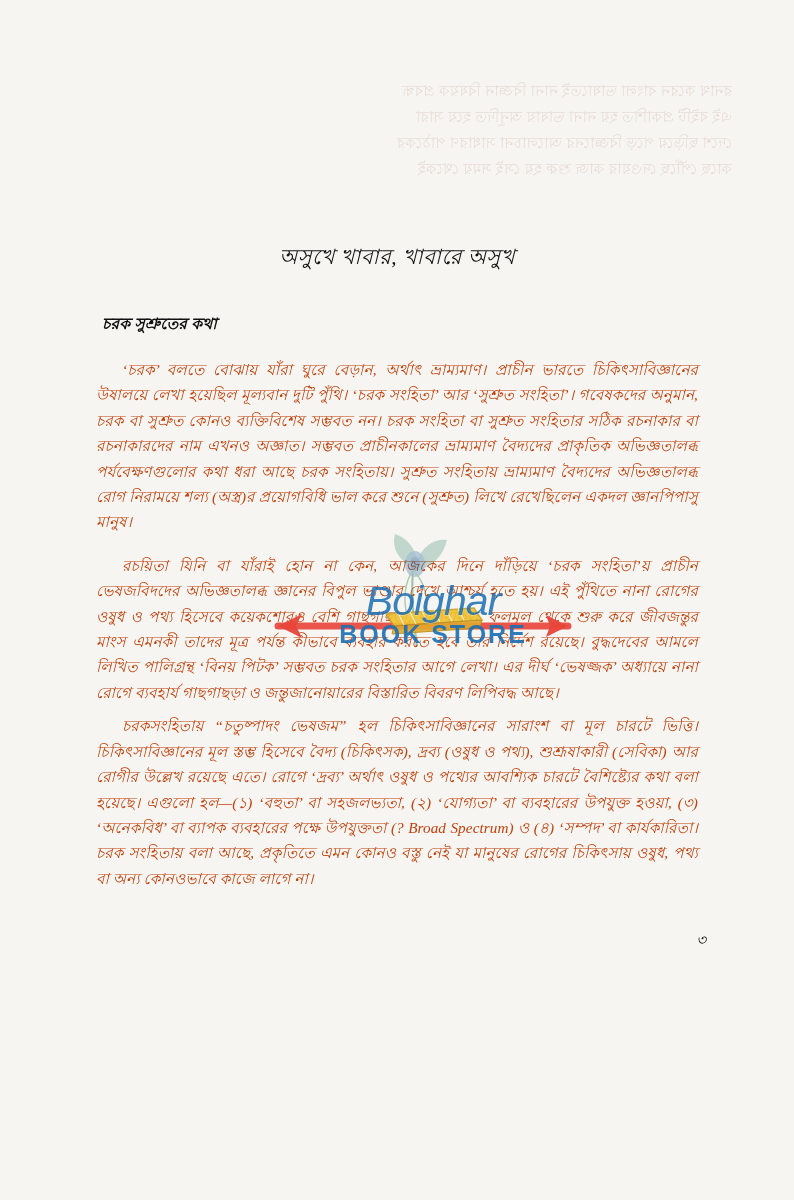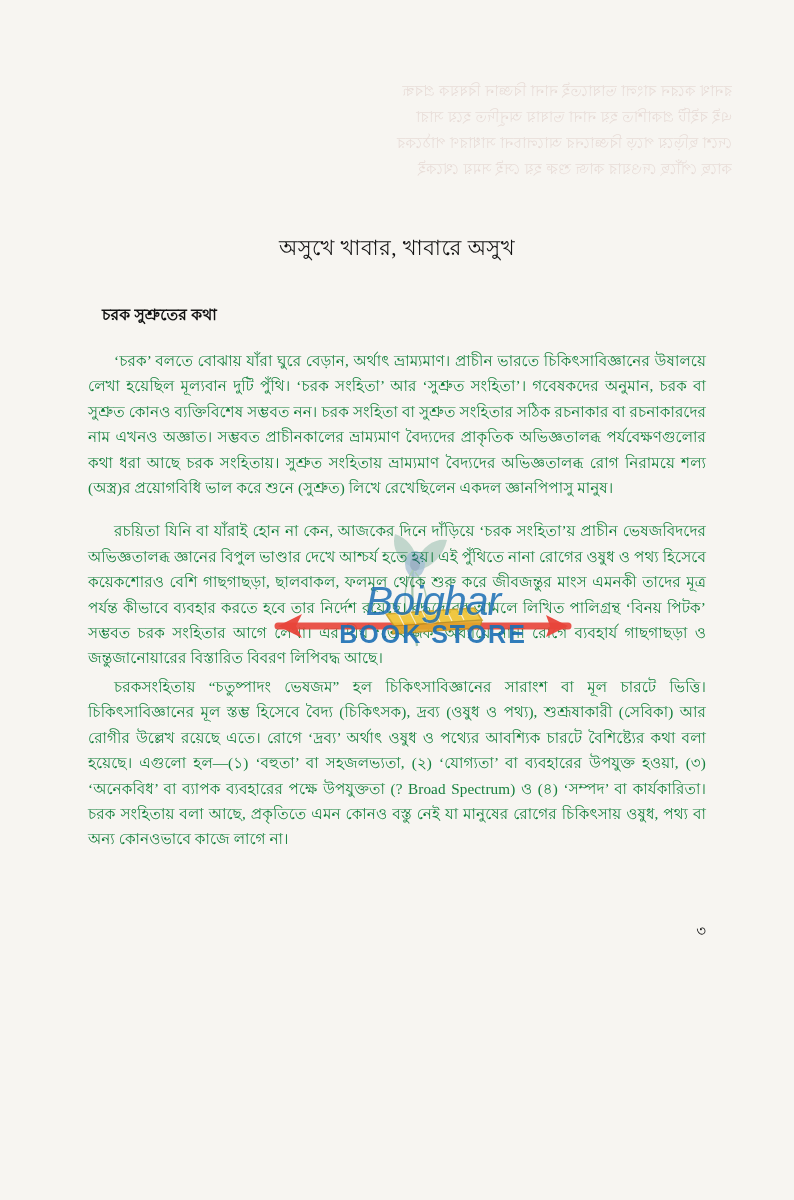--- a/index.html
+++ b/index.html
@@ -36,23 +36,24 @@
     transform: scaleX(-1);
     filter: blur(0.6px);
     pointer-events: none;
     user-select: none;
   }
   .bleed-through div { white-space: nowrap; overflow: hidden; }
 
   .content {
     position: absolute;
     left: 88px;
-    top: 0;
+    top: 9px;
     width: 618px;
     height: 996px;
+    font-style: italic;
   }
 
   .chapter-title {
     text-align: center;
     font-size: 21px;
     color: #121212;
     margin-top: 232px;
     letter-spacing: 0.5px;
     font-weight: 400;
   }
@@ -62,24 +63,24 @@
     font-weight: bold;
     color: #101010;
     margin-top: 36px;
     margin-left: 14px;
     letter-spacing: 0.2px;
   }
 
   p.body-text {
     font-size: 15.2px;
     line-height: 25.4px;
-    color: #15803d;
+    color: #c2410c;
     text-align: justify;
     text-justify: inter-word;
-    margin: 0;
+    margin: 8px;
     letter-spacing: 0.1px;
   }
   p.first { margin-top: 19px; text-indent: 26px; }
   p.gap   { margin-top: 18px; text-indent: 26px; }
   p.tight { margin-top: 3px;  text-indent: 26px; }
 
   
   .feather {
     position: absolute;
     left: 355px;

